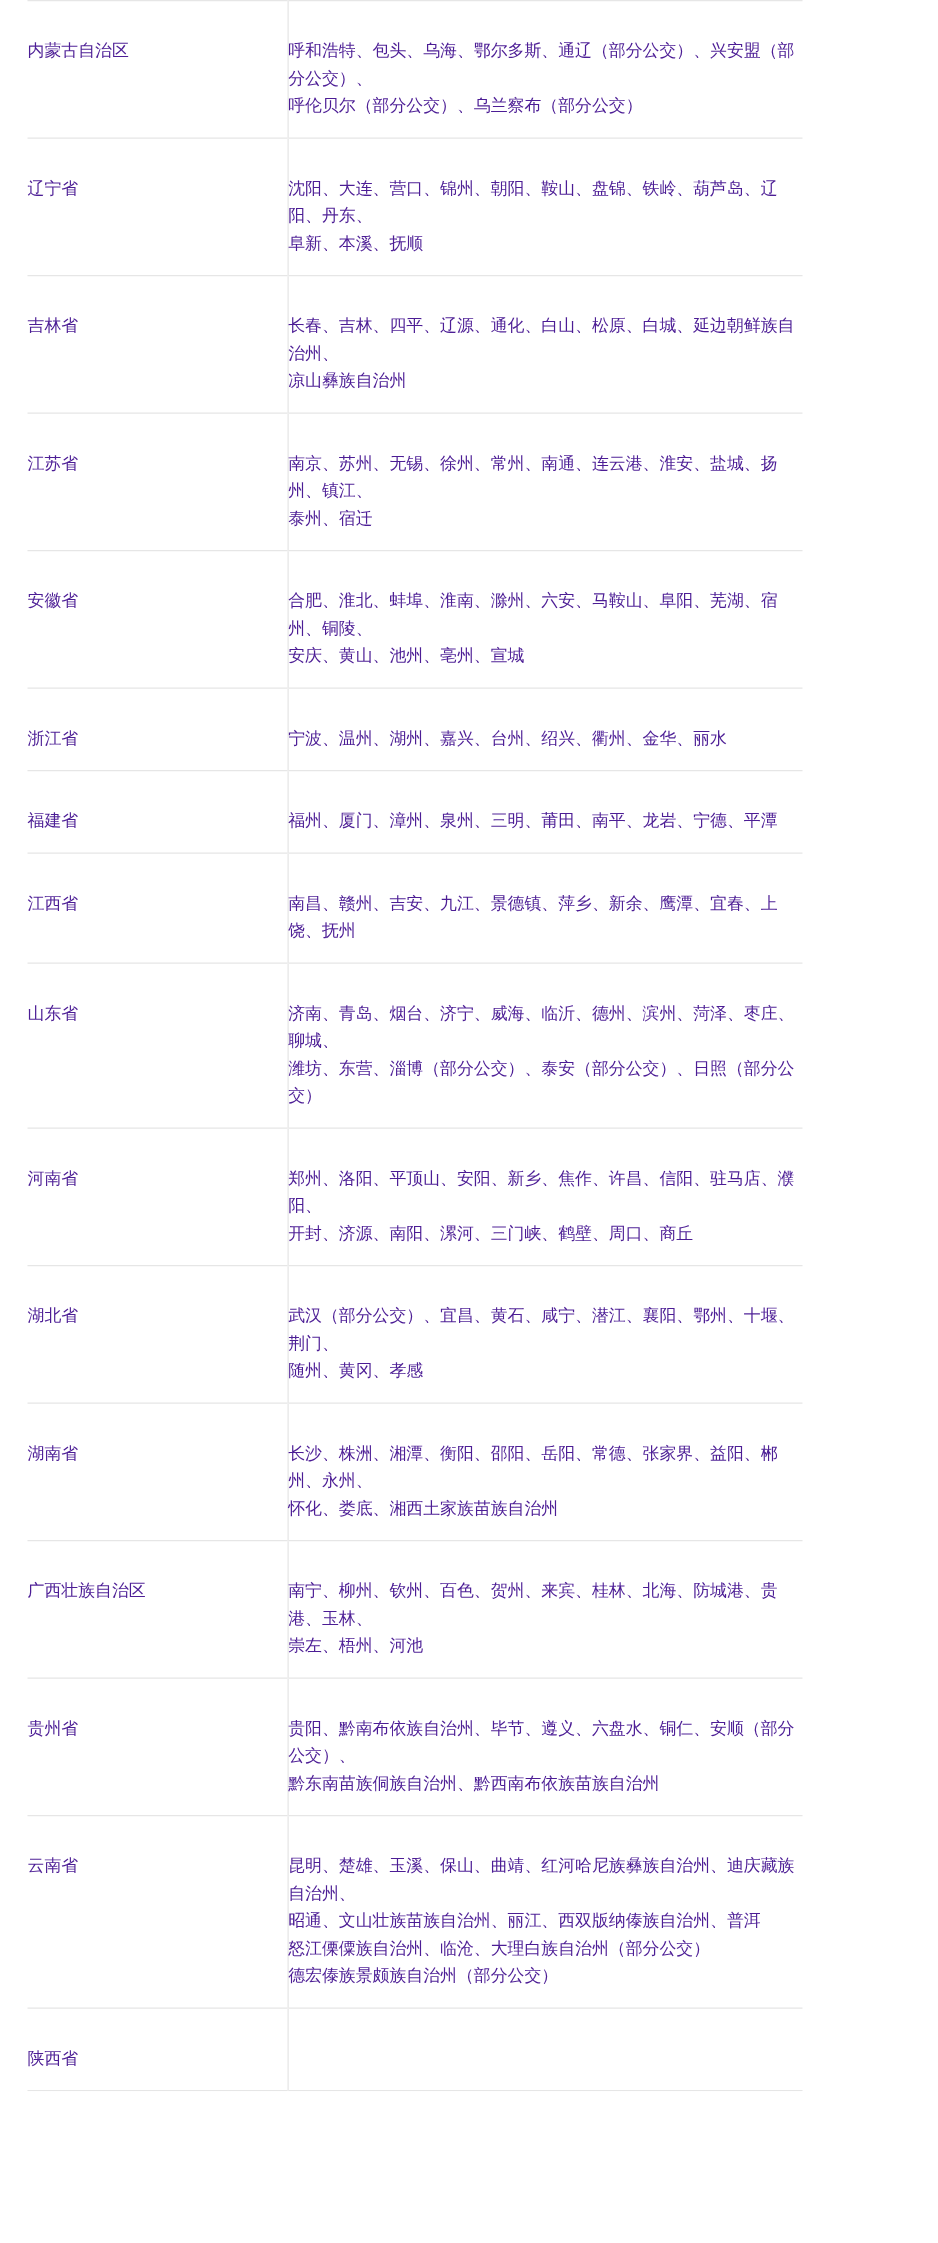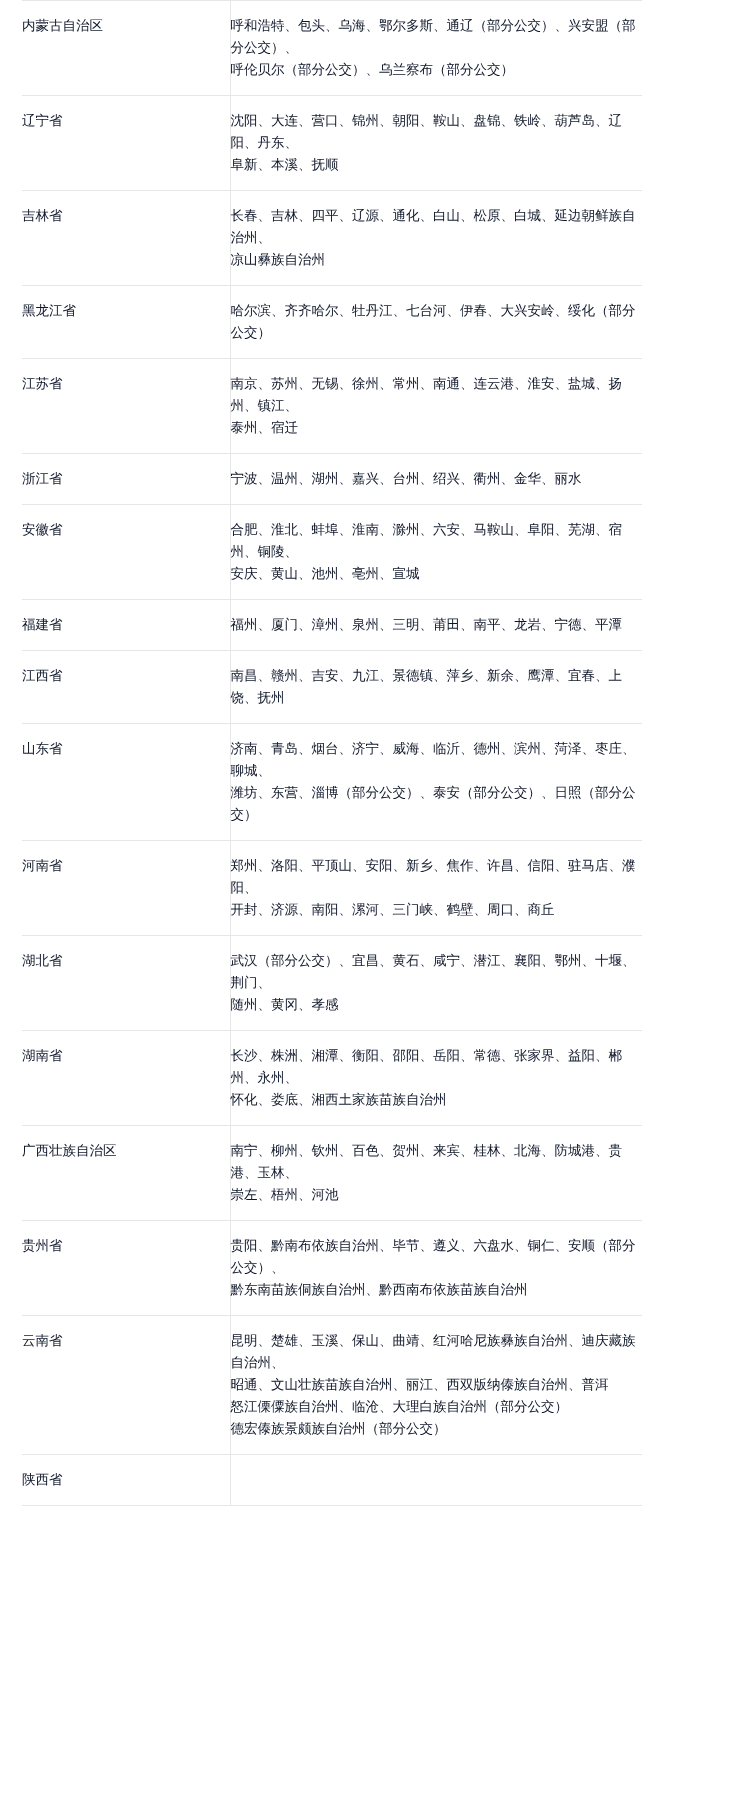--- a/index.html
+++ b/index.html
@@ -26,24 +26,24 @@
     table-layout: fixed;
   }
   table.city-table tr {
     border-bottom: 1px solid #e6e6e6;
   }
   table.city-table tr:first-child {
     border-top: 1px solid #e6e6e6;
   }
   table.city-table td {
     vertical-align: top;
-    padding: 14px 0 14px 0;
+    padding: 29px 0 14px 0;
     font-size: 13.5px;
     line-height: 22px;
-    color: #0f172a;
+    color: #4c1d95;
   }
   td.region {
     width: 208px;
     padding-right: 10px;
     box-sizing: border-box;
     color: #333333;
   }
   td.cities {
     padding-left: 14px;
     box-sizing: border-box;
@@ -78,43 +78,37 @@
           </td>
         </tr>
         <tr>
           <td class="region">吉林省</td>
           <td class="cities">
             <span class="cities-line">长春、吉林、四平、辽源、通化、白山、松原、白城、延边朝鲜族自治州、</span>
             <span class="cities-line">凉山彝族自治州</span>
           </td>
         </tr>
         <tr>
-          <td class="region">黑龙江省</td>
-          <td class="cities">
-            <span class="cities-line">哈尔滨、齐齐哈尔、牡丹江、七台河、伊春、大兴安岭、绥化（部分公交）</span>
-          </td>
-        </tr>
-        <tr>
           <td class="region">江苏省</td>
           <td class="cities">
             <span class="cities-line">南京、苏州、无锡、徐州、常州、南通、连云港、淮安、盐城、扬州、镇江、</span>
             <span class="cities-line">泰州、宿迁</span>
           </td>
         </tr>
         <tr>
-          <td class="region">浙江省</td>
-          <td class="cities">
-            <span class="cities-line">宁波、温州、湖州、嘉兴、台州、绍兴、衢州、金华、丽水</span>
-          </td>
-        </tr>
-        <tr>
           <td class="region">安徽省</td>
           <td class="cities">
             <span class="cities-line">合肥、淮北、蚌埠、淮南、滁州、六安、马鞍山、阜阳、芜湖、宿州、铜陵、</span>
             <span class="cities-line">安庆、黄山、池州、亳州、宣城</span>
+          </td>
+        </tr>
+        <tr>
+          <td class="region">浙江省</td>
+          <td class="cities">
+            <span class="cities-line">宁波、温州、湖州、嘉兴、台州、绍兴、衢州、金华、丽水</span>
           </td>
         </tr>
         <tr>
           <td class="region">福建省</td>
           <td class="cities">
             <span class="cities-line">福州、厦门、漳州、泉州、三明、莆田、南平、龙岩、宁德、平潭</span>
           </td>
         </tr>
         <tr>
           <td class="region">江西省</td>

